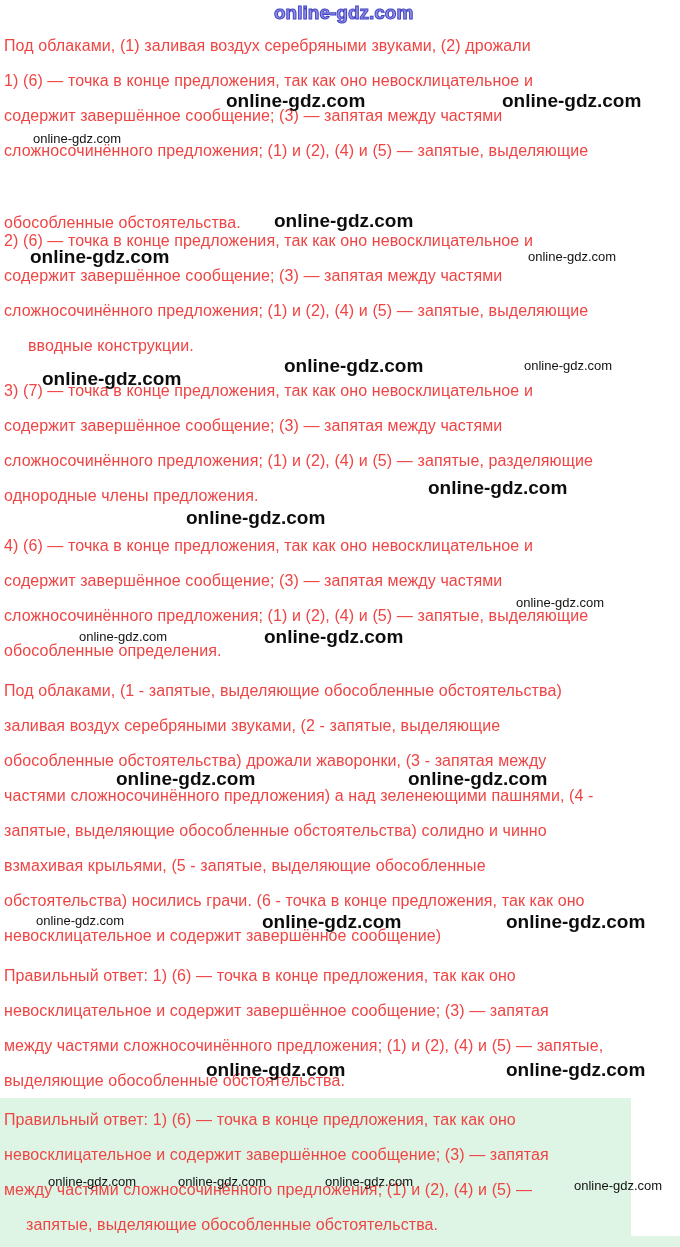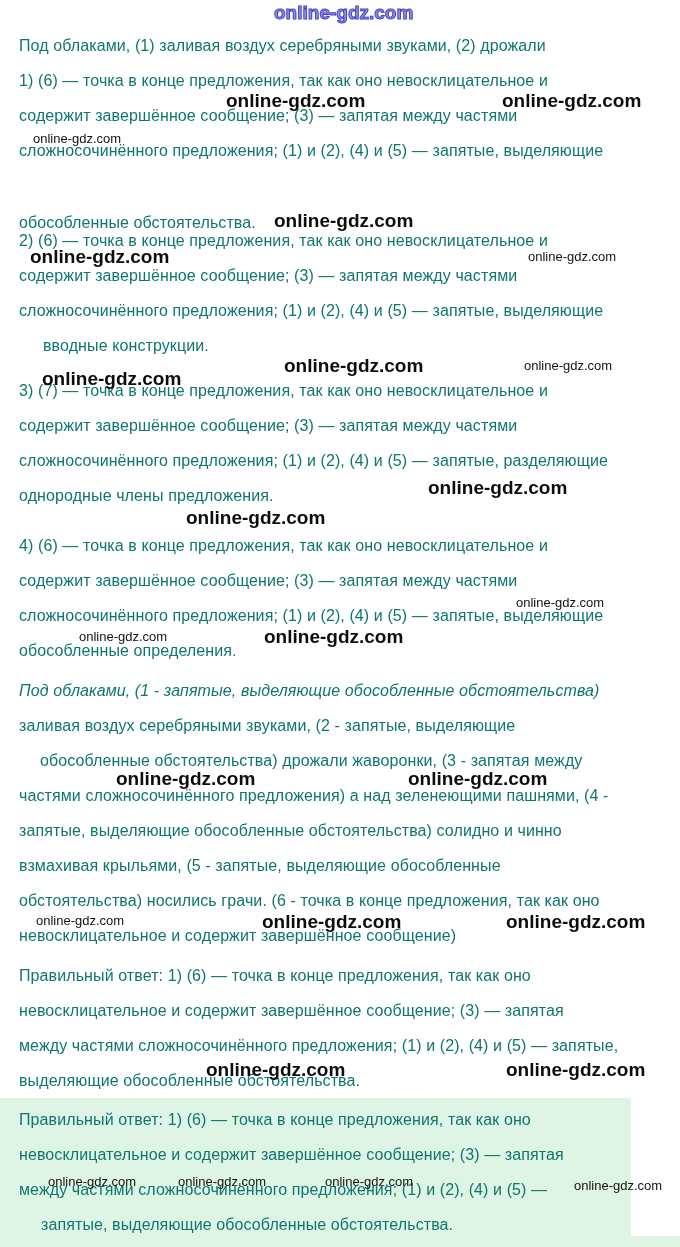--- a/index.html
+++ b/index.html
@@ -6,24 +6,24 @@
   .page{
     position:relative;
     width:680px;
     height:1247px;
     background:#ffffff;
     overflow:hidden;
     font-family:"Liberation Sans", sans-serif;
   }
   .line{
     position:absolute;
-    left:19px;
+    left:4px;
     font-size:16px;
     line-height:19px;
-    color:#0f766e;
+    color:#ef4444;
     white-space:nowrap;
     letter-spacing:0.1px;
   }
   .wm-bold{
     position:absolute;
     font-size:19px;
     font-weight:bold;
     color:#0d0d0d;
     white-space:nowrap;
     z-index:5;
@@ -116,23 +116,23 @@
   <div class="line" style="top:381px;">3) (7) — точка в конце предложения, так как оно невосклицательное и</div>
   <div class="line" style="top:416px;">содержит завершённое сообщение; (3) — запятая между частями</div>
   <div class="line" style="top:451px;">сложносочинённого предложения; (1) и (2), (4) и (5) — запятые, разделяющие</div>
   <div class="line" style="top:486px;">однородные члены предложения.</div>
 
   <div class="line" style="top:536px;">4) (6) — точка в конце предложения, так как оно невосклицательное и</div>
   <div class="line" style="top:571px;">содержит завершённое сообщение; (3) — запятая между частями</div>
   <div class="line" style="top:606px;">сложносочинённого предложения; (1) и (2), (4) и (5) — запятые, выделяющие</div>
   <div class="line" style="top:641px;">обособленные определения.</div>
 
-  <div class="line" style="top:681px;font-style:italic;">Под облаками, (1 - запятые, выделяющие обособленные обстоятельства)</div>
+  <div class="line" style="top:681px;">Под облаками, (1 - запятые, выделяющие обособленные обстоятельства)</div>
   <div class="line" style="top:716px;">заливая воздух серебряными звуками, (2 - запятые, выделяющие</div>
-  <div class="line" style="top:751px;margin-left:21px;">обособленные обстоятельства) дрожали жаворонки, (3 - запятая между</div>
+  <div class="line" style="top:751px;">обособленные обстоятельства) дрожали жаворонки, (3 - запятая между</div>
   <div class="line" style="top:786px;">частями сложносочинённого предложения) а над зеленеющими пашнями, (4 -</div>
   <div class="line" style="top:821px;">запятые, выделяющие обособленные обстоятельства) солидно и чинно</div>
   <div class="line" style="top:856px;">взмахивая крыльями, (5 - запятые, выделяющие обособленные</div>
   <div class="line" style="top:891px;">обстоятельства) носились грачи. (6 - точка в конце предложения, так как оно</div>
   <div class="line" style="top:926px;">невосклицательное и содержит завершённое сообщение)</div>
 
   <div class="line" style="top:966px;">Правильный ответ: 1) (6) — точка в конце предложения, так как оно</div>
   <div class="line" style="top:1001px;">невосклицательное и содержит завершённое сообщение; (3) — запятая</div>
   <div class="line" style="top:1036px;">между частями сложносочинённого предложения; (1) и (2), (4) и (5) — запятые,</div>
   <div class="line" style="top:1071px;">выделяющие обособленные обстоятельства.</div>

